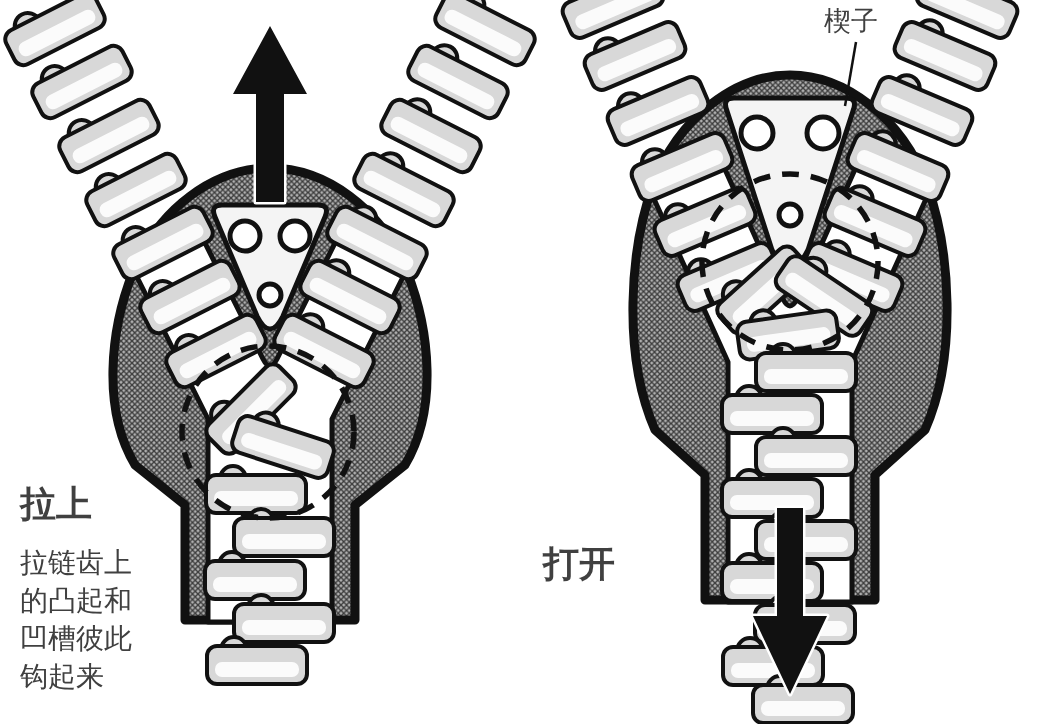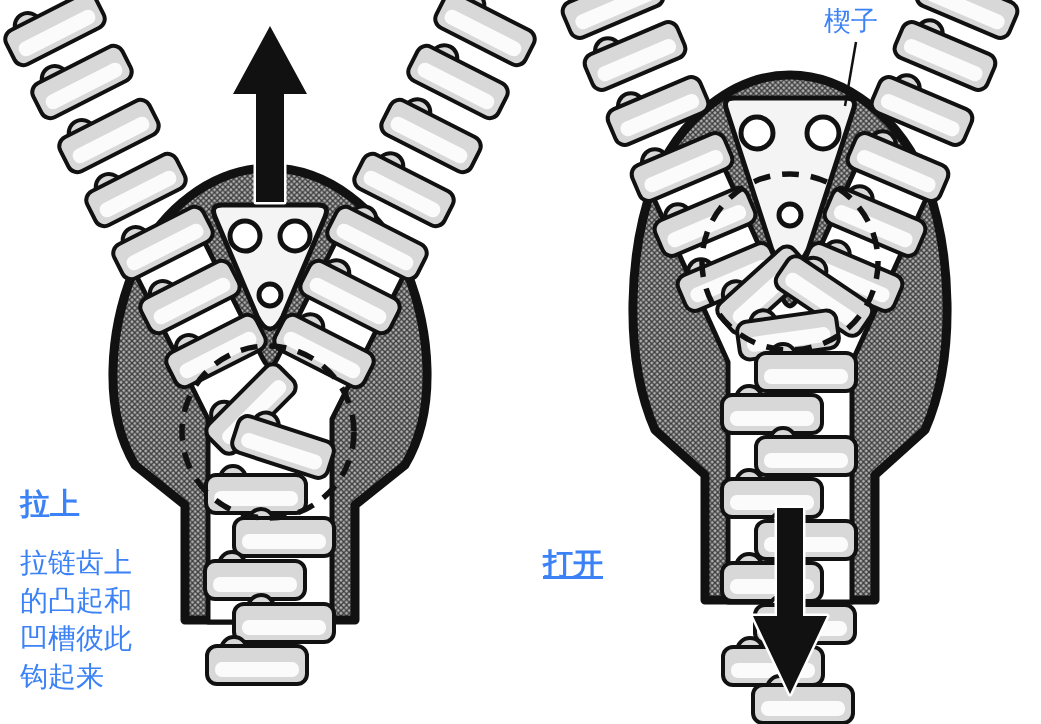--- a/index.html
+++ b/index.html
@@ -2,25 +2,25 @@
 <html><head>
 <meta charset="utf-8">
 <style>
   html,body{margin:0;padding:0;background:#ffffff;}
   .canvas{
     position:relative;
     width:1041px;height:724px;
     background:#ffffff;
     overflow:hidden;
     font-family:"Liberation Sans", sans-serif;
-    color:#3b82f6;
+    color:#404040;
   }
   .diagram-svg{position:absolute;left:0;top:0;}
   .caption{position:absolute;}
-  .cap-title{font-size:30px;font-weight:bold;line-height:40px;}
+  .cap-title{font-size:36px;font-weight:bold;line-height:40px;}
   .cap-body{font-size:28px;line-height:38px;white-space:pre-line;margin-top:20px;}
   .wedge-label{
     position:absolute;left:824px;top:4px;
     font-size:27px;line-height:34px;
   }
 </style>
 </head>
 <body>
 
 <div class="canvas">
@@ -135,17 +135,17 @@
   <div class="wedge-label">楔子</div>
 
   <div class="caption" style="left:20px;top:484px;">
     <div class="cap-title">拉上</div>
     <div class="cap-body">拉链齿上
 的凸起和
 凹槽彼此
 钩起来</div>
   </div>
 
-  <div class="caption" style="left:543px;top:544px;text-decoration:underline;">
+  <div class="caption" style="left:543px;top:544px;">
     <div class="cap-title">打开</div>
   </div>
 
 </div>
 
 </body></html>

